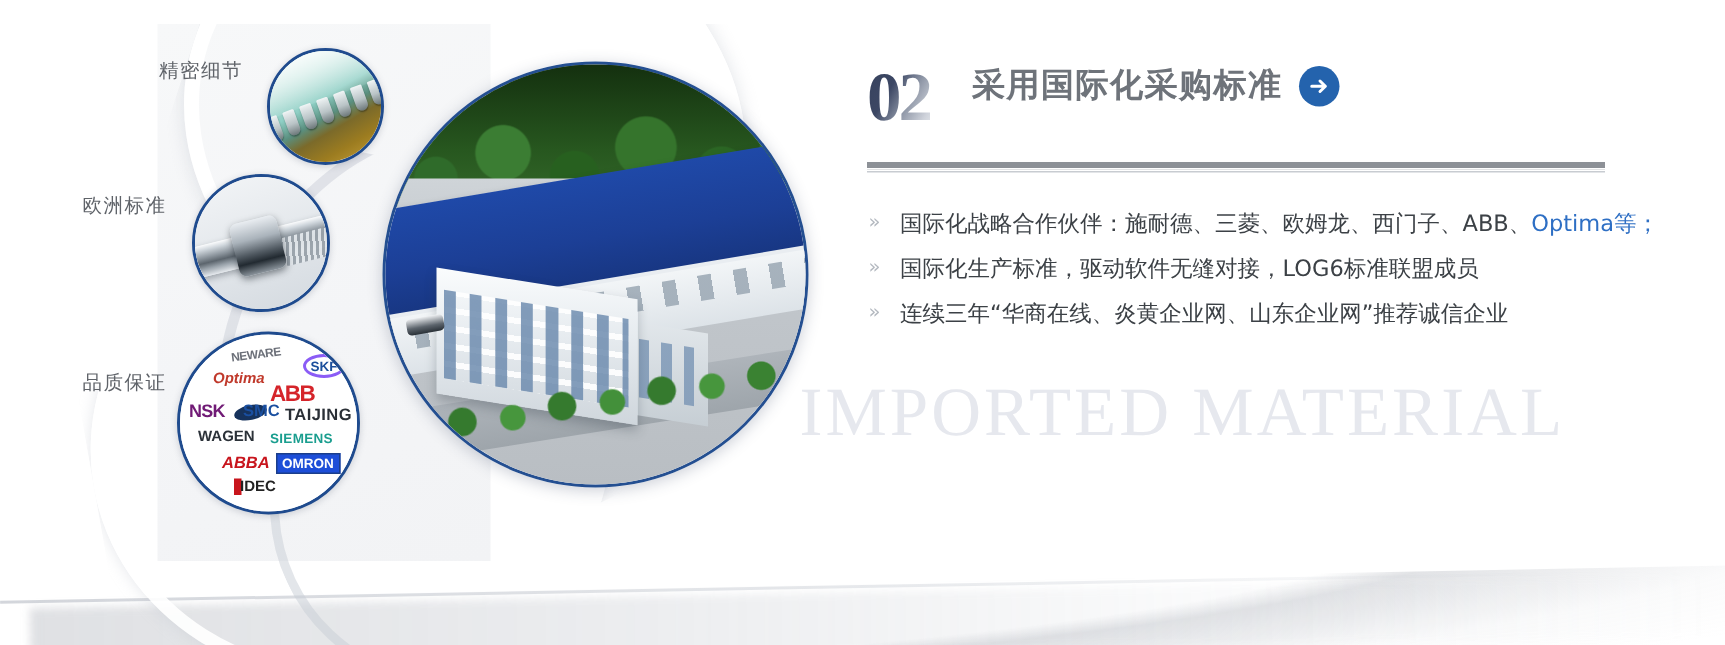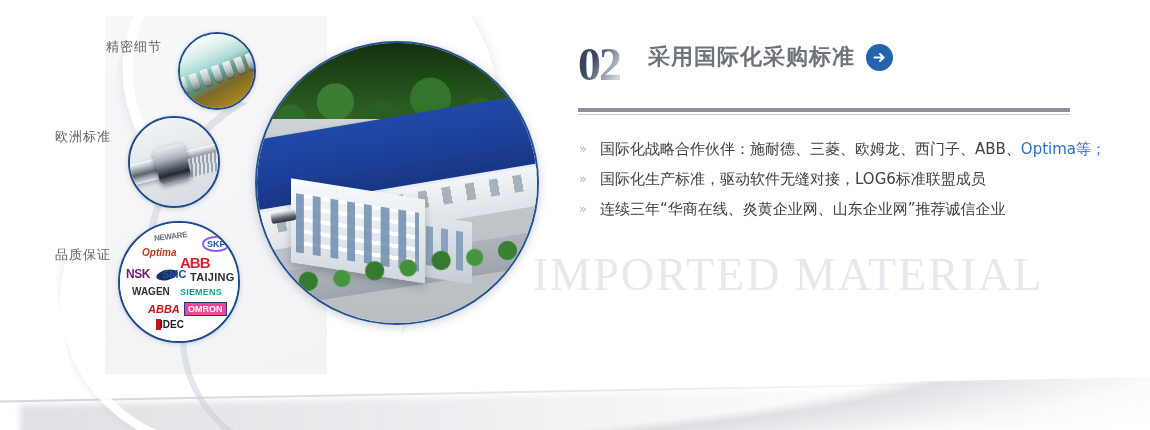--- a/index.html
+++ b/index.html
@@ -109,21 +109,21 @@
   .lg-skf{left:82px;top:13px;font-size:9px;color:#1c4f9c;border:2px solid #8b5cf6;border-radius:50%;padding:1px 3px;}
   .lg-opt{left:22px;top:24px;font-size:10px;color:#c0392b;font-style:italic;}
   .lg-abb{left:60px;top:31px;font-size:15px;color:#d5242a;letter-spacing:-1px;}
   .lg-nsk{left:6px;top:44px;font-size:12px;color:#701a75;letter-spacing:-.5px;}
   .lg-smc{left:42px;top:45px;font-size:11px;color:#1a4fa0;}
   .lg-smc-dot{position:absolute;left:36px;top:47px;width:22px;height:10px;background:#16325c;border-radius:50%;transform:rotate(-12deg);}
   .lg-taijing{left:70px;top:48px;font-size:11px;color:#2a2f36;letter-spacing:.3px;}
   .lg-wagen{left:12px;top:63px;font-size:10px;color:#2b3138;}
   .lg-siemens{left:60px;top:64px;font-size:9px;color:#1a9e8f;letter-spacing:.2px;}
   .lg-abba{left:28px;top:80px;font-size:11px;color:#c8151d;font-style:italic;}
-  .lg-omron{left:64px;top:79px;font-size:9px;color:#ffffff;background:#ec4899;padding:1px 3px;border:1px solid #1b3e8b;}
+  .lg-omron{left:64px;top:79px;font-size:9px;color:#ffffff;background:#1d4ed8;padding:1px 3px;border:1px solid #1b3e8b;}
   .lg-idec{left:40px;top:96px;font-size:10px;color:#222;}
   .lg-idec-bar{position:absolute;left:36px;top:96px;width:5px;height:11px;background:#c8151d;}
 
   
   .circ-main{left:255px;top:25px;width:280px;height:280px;border:2px solid #244f91;
     box-shadow:0 2px 10px rgba(50,65,95,0.25);}
   .f-sky{position:absolute;left:0;top:0;width:100%;height:30%;
     background:linear-gradient(180deg,#1d3a1c 0%,#2e5a26 35%,#3e7a33 70%,#4c8f3c 100%);}
   .f-trees{position:absolute;left:0;top:0;width:100%;height:34%;
     background:

